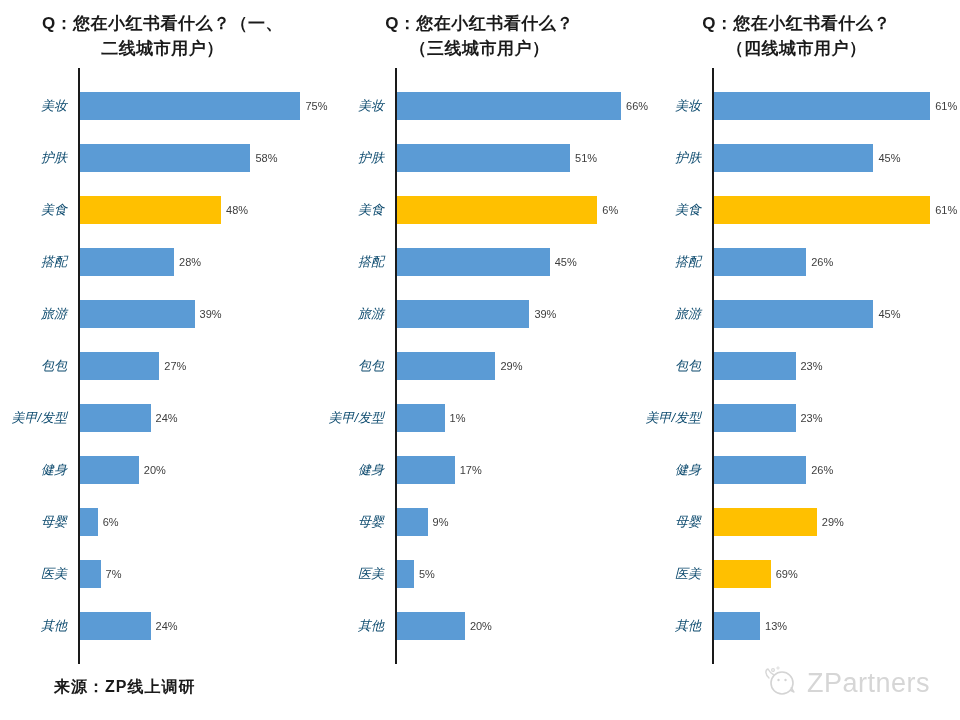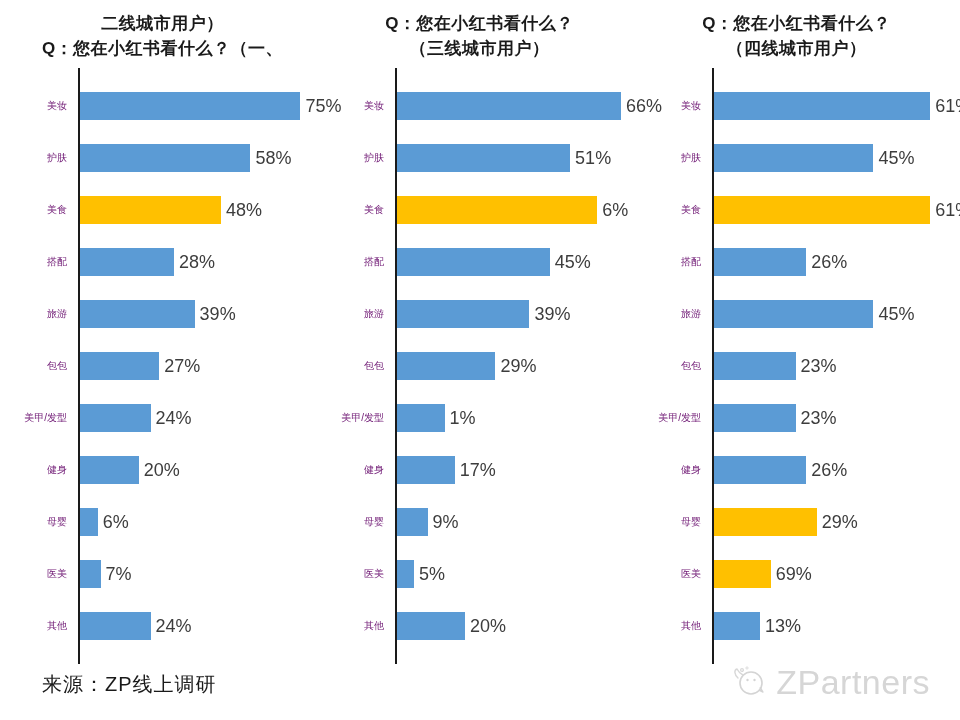--- a/index.html
+++ b/index.html
@@ -49,72 +49,74 @@
     align-items: center;
     padding-left: 76px;
     position: relative;
   }
   .cat-label {
     position: absolute;
     left: 0;
     width: 70px;
     text-align: right;
     padding-right: 7px;
-    font-size: 10px;
-    color: #701a75;
+    font-size: 13px;
+    color: #0c4a6e;
     white-space: nowrap;
+    font-style: italic;
   }
   .bar {
     height: 28px;
     flex: 0 0 auto;
   }
   .val-label {
     margin-left: 5px;
-    font-size: 18px;
+    font-size: 11px;
     color: #3d3d3d;
     white-space: nowrap;
   }
   .footer {
     position: absolute;
     left: 0; right: 0;
     bottom: 14px;
     height: 40px;
   }
   .source-text {
     position: absolute;
-    left: 42px;
+    left: 54px;
     bottom: 8px;
-    font-size: 20px;
+    font-size: 16px;
     color: #1a1a1a;
     letter-spacing: 1px;
+    font-weight: bold;
   }
   .watermark {
     position: absolute;
     right: 30px;
     bottom: 4px;
     display: flex;
     align-items: center;
     gap: 6px;
   }
   .watermark-text {
-    font-size: 34px;
+    font-size: 27px;
     color: #d6d6d6;
     font-weight: 500;
     letter-spacing: 0.5px;
   }
 </style>
 </head>
 <body>
 
 <div class="charts-wrap">
 
   <div class="panel">
     <div class="chart-title">
+      <div>Q：您在小红书看什么？（一、</div>
       <div>二线城市用户）</div>
-      <div>Q：您在小红书看什么？（一、</div>
     </div>
     <div class="plot">
       <div class="axis"></div>
     <div class="row">
           <span class="cat-label">美妆</span>
           <div class="bar" style="background: rgb(91, 155, 213); width: 91.4634%;"></div>
           <span class="val-label">75%</span>
         </div>
         <div class="row">
           <span class="cat-label">护肤</span>

